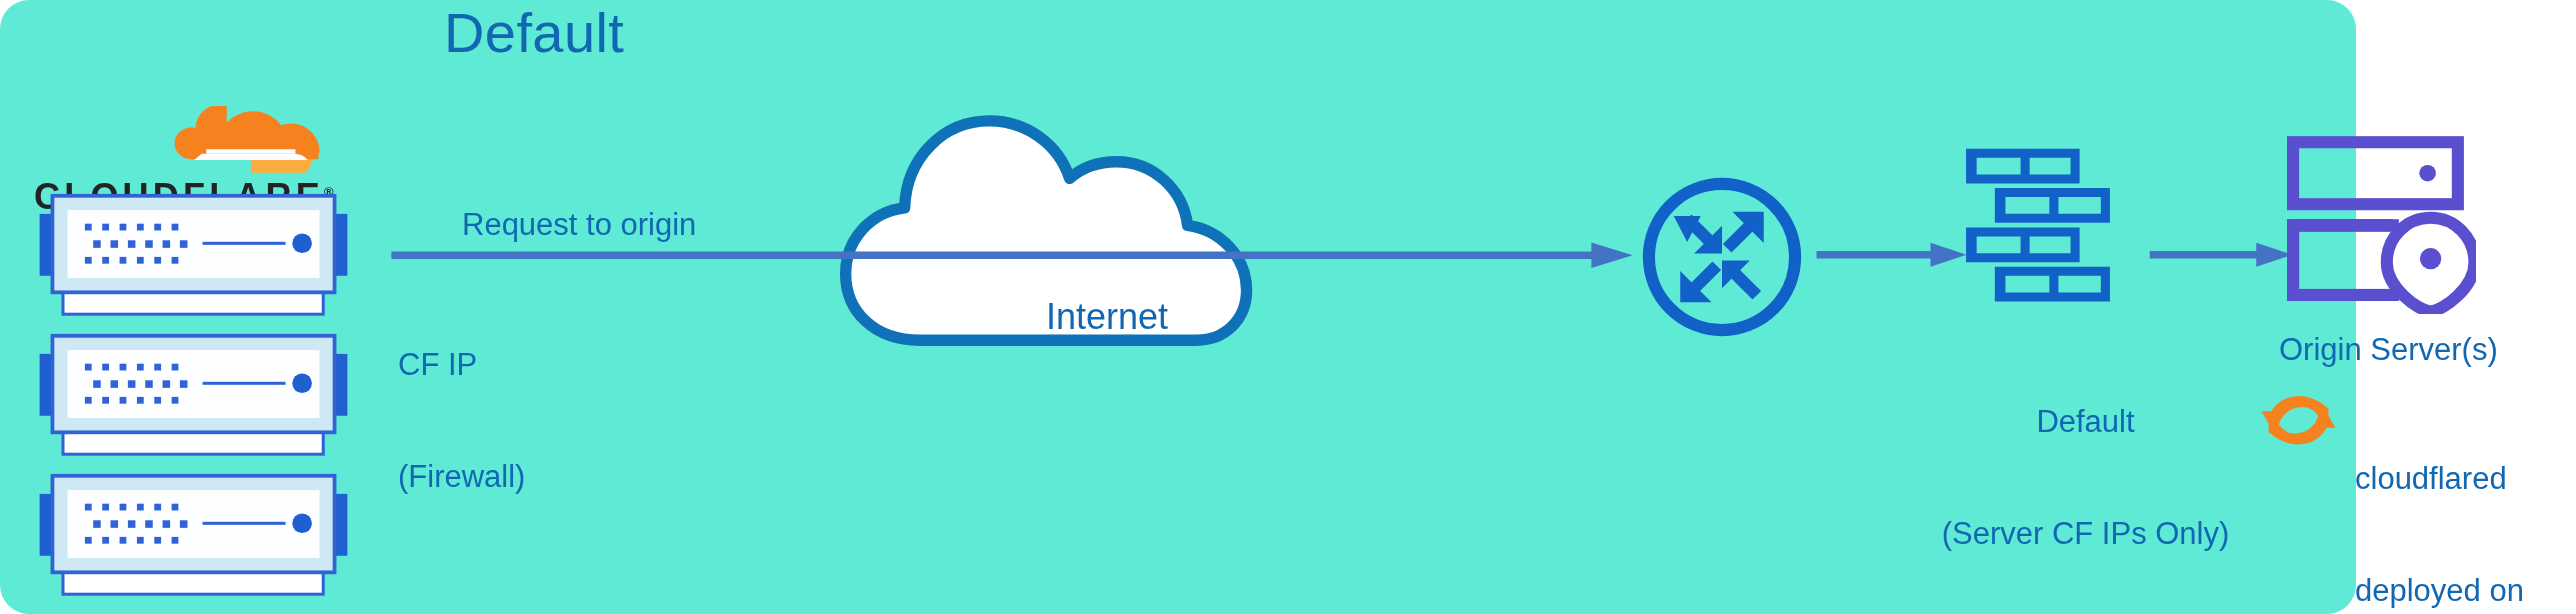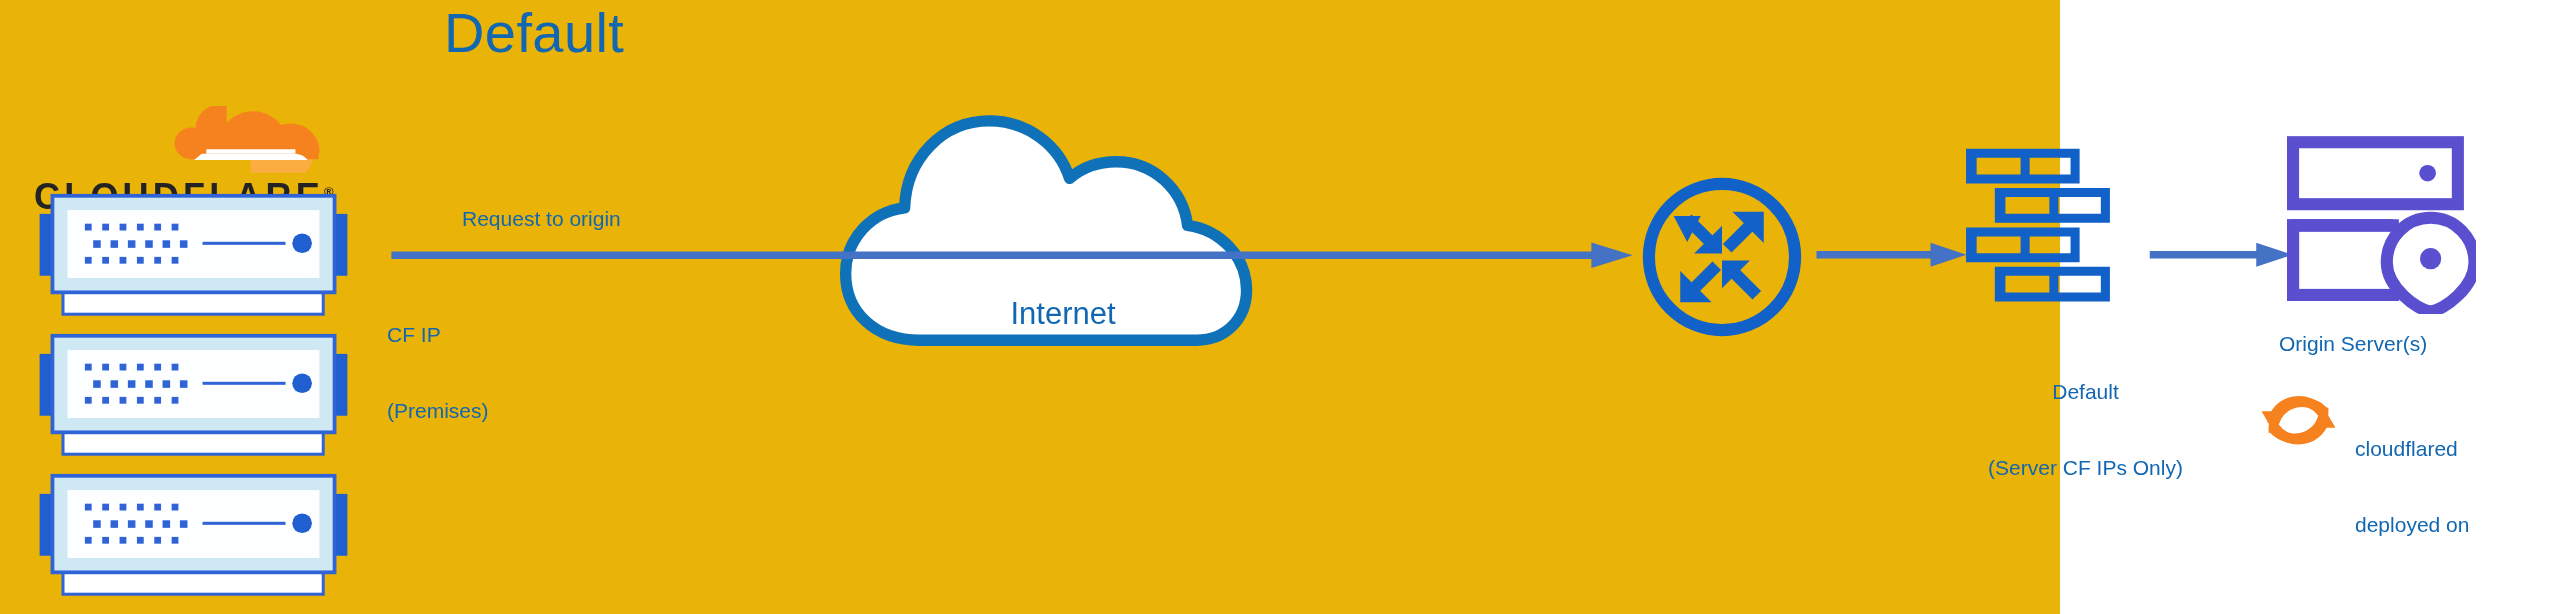--- a/index.html
+++ b/index.html
@@ -9,41 +9,42 @@
     background: #ffffff;
   }
   body {
     font-family: "Liberation Sans", sans-serif;
     width: 2576px;
     height: 614px;
     overflow: hidden;
   }
   #canvas {
     position: relative;
-    width: 2060px;
+    width: 2356px;
     height: 614px;
-    background: #eab308;
+    background: #5eead4;
+    border-radius: 29px;
   }
   .abs { position: absolute; }
 
   
   #page-title {
     left: 444px;
     top: 4.5px;
     font-size: 56px;
     color: #1167b1;
     letter-spacing: 0.4px;
     white-space: nowrap;
     line-height: 1.0;
   }
 
   
   .label {
     color: #1167b1;
-    font-size: 21px;
+    font-size: 31px;
     line-height: 1.20;
     white-space: pre;
   }
   .label-center { text-align: center; }
 
   
   #cf-logo-block { left: 34px; top: 106px; width: 306px; }
   #cf-wordmark {
     font-size: 36px;
     font-weight: bold;
@@ -61,36 +62,36 @@
 
   
   .server-unit { width: 333px; height: 132px; }
   #server-1 { left: 26.5px; top: 189px; }
   #server-2 { left: 26.5px; top: 329px; }
   #server-3 { left: 26.5px; top: 469px; }
 
   
   #internet-cloud { left: 829px; top: 98px; width: 469px; height: 250px; }
   #internet-label {
-    left: 904px; top: 295px; width: 318px;
-    font-size: 31px;
+    left: 948px; top: 295px; width: 318px;
+    font-size: 36px;
   }
   #cpe-icon   { left: 1635px; top: 170px; width: 174px; height: 174px; }
   #fw-icon    { left: 1960px; top: 144px; width: 159px; height: 163px; }
   #origin-icon{ left: 2287px; top: 136px; width: 189px; height: 178px; }
   #cloudflared-icon { left: 2257px; top: 378px; width: 83px; height: 83px; }
 
   
   #arrow-main { left: 386px; top: 241px; width: 1252px; height: 30px; }
   #arrow-cpe-fw { left: 1816px; top: 242px; width: 151px; height: 27px; }
   #arrow-fw-origin { left: 2149px; top: 242px; width: 144px; height: 27px; }
 
   
   #label-request  { left: 462px;  top: 206px; width: 341px; }
-  #label-cfip     { left: 387px;  top: 272px; width: 272px; }
+  #label-cfip     { left: 398px;  top: 272px; width: 272px; }
   #label-cpe      { left: 1557px; top: 333px; width: 333px; }
   #label-firewall { left: 1915px; top: 329px; width: 341px; }
   #label-origin   { left: 2279px; top: 331px; width: 303px; }
   #label-cloudflared { left: 2355px; top: 386px; width: 227px; }
 </style>
 </head>
 <body>
 
 <div id="canvas">
 
@@ -333,21 +334,21 @@
       <polygon points="6,44 34,44 20,68" fill="#f6821f"></polygon>
 
       <polygon points="76,66 104,66 90,42" fill="#f6821f"></polygon>
     </svg>
   </div>
 
   <div class="abs label" id="label-request">Request to origin</div>
 
   <div class="abs label" id="label-cfip">
     <div>CF IP</div>
-    <div>(Premises)</div>
+    <div>(Firewall)</div>
   </div>
 
   <div class="abs label label-center" id="label-cpe">
   </div>
 
   <div class="abs label label-center" id="label-firewall">
     <div>Default</div>
     <div>(Server CF IPs Only)</div>
   </div>
 

